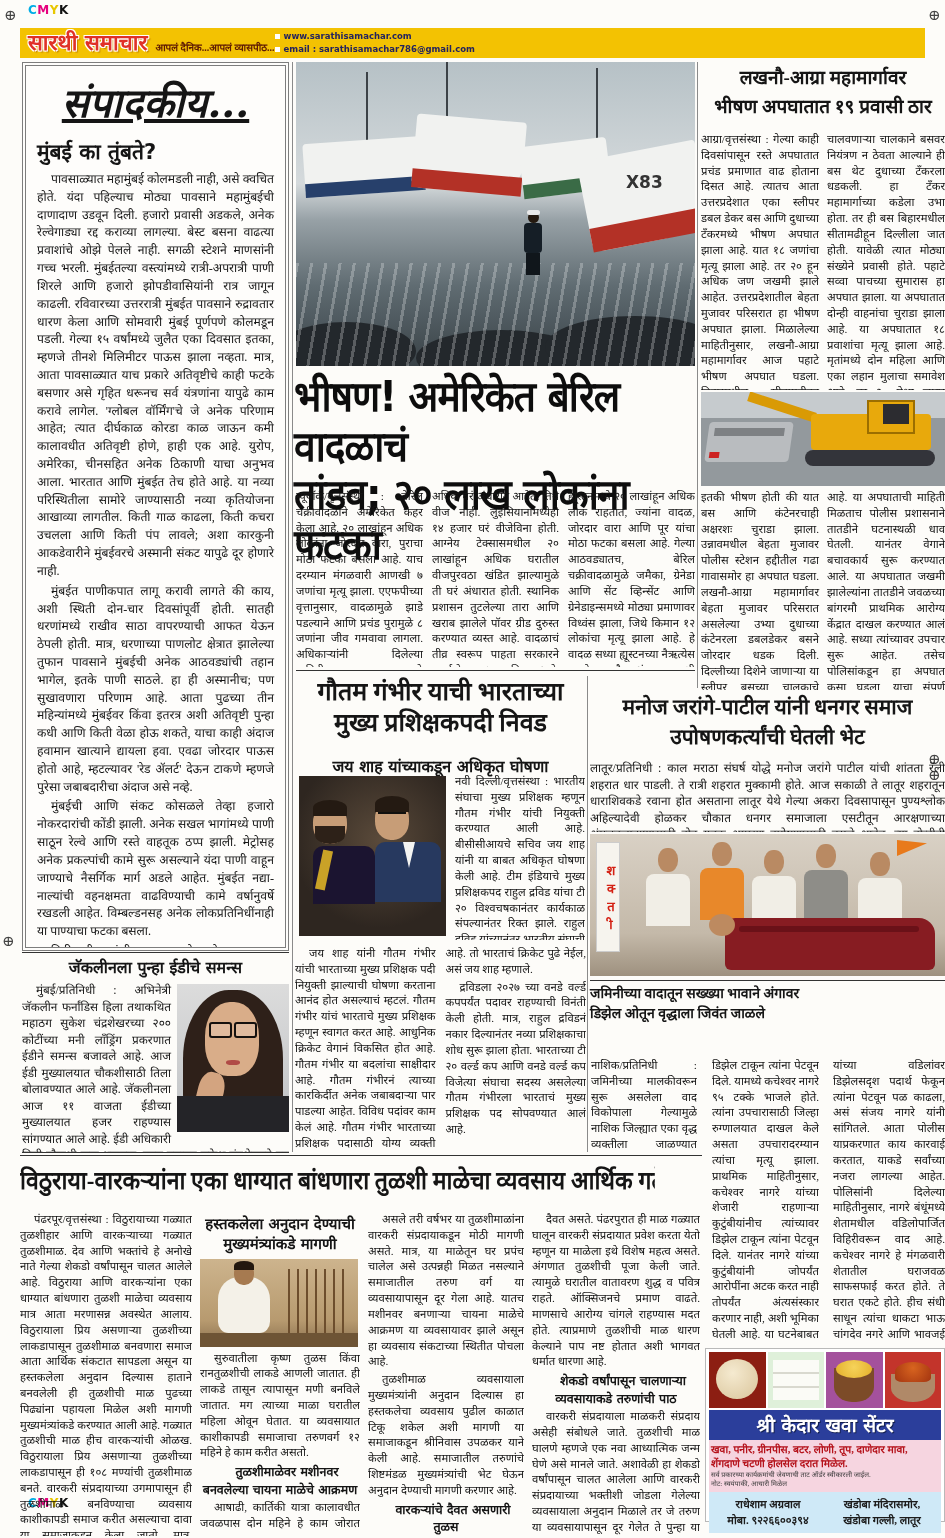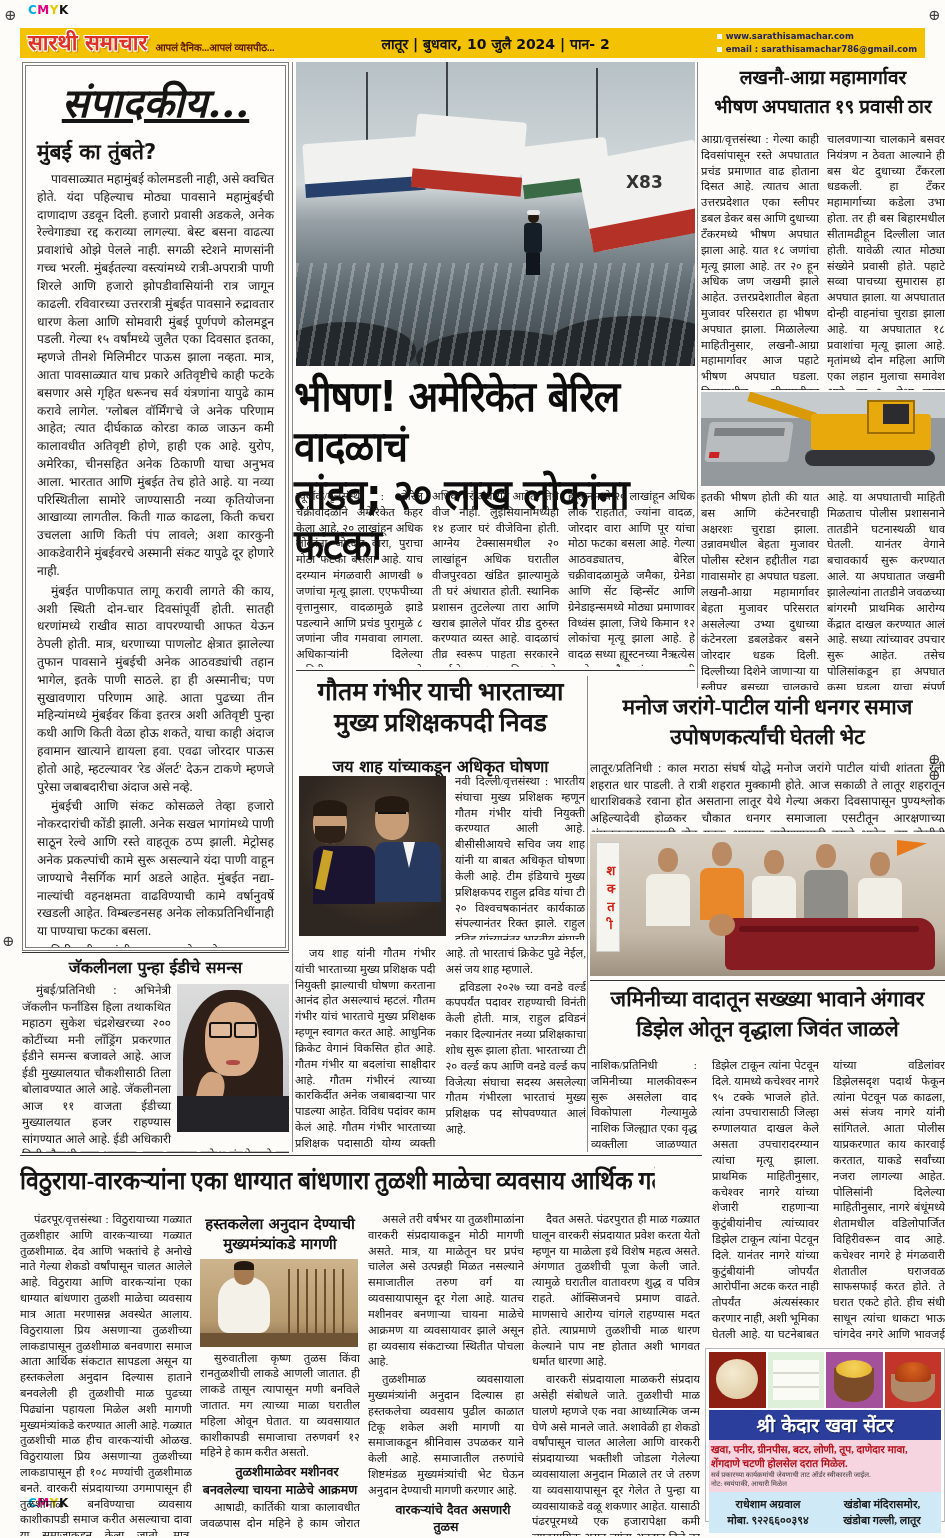--- a/index.html
+++ b/index.html
@@ -106,21 +106,21 @@
      writing-mode:vertical-rl;text-orientation:upright;color:#d42013;font-weight:bold;font-size:13px;text-align:center;font-family:"DejaVu Sans",sans-serif;}
   .jar-person{position:absolute;}
   .jp-head{width:20px;height:24px;background:#b98a63;border-radius:46%;margin:0 auto;}
   .jp-body{width:44px;height:52px;border-radius:8px 8px 0 0;margin-top:2px;}
   .white{background:#f1eee6}.saffron{background:#e8882a}.gray{background:#8e8d88}
   .jar-bed{position:absolute;right:10px;bottom:6px;width:210px;height:52px;background:#871c22;border-radius:10px 16px 6px 6px;}
   .jar-bed:before{content:"";position:absolute;left:14px;top:8px;width:180px;height:6px;background:#6a1118;border-radius:3px;}
   .jar-bed:after{content:"";position:absolute;left:-16px;top:-4px;width:26px;height:22px;background:#bd8a60;border-radius:50%;}
   .jar-flag{position:absolute;right:18px;top:6px;width:30px;height:16px;background:#e87a1c;clip-path:polygon(0 0,100% 20%,0 100%);}
   
-  .dsl-head{position:absolute;left:590px;top:984px;width:355px;text-align:center;font-size:21px;line-height:1.45;font-weight:900;}
+  .dsl-head{position:absolute;left:590px;top:984px;width:355px;font-size:14px;line-height:1.45;font-weight:900;}
   
   .tul-head{position:absolute;left:20px;top:1162px;width:690px;white-space:nowrap;overflow:hidden;
             font-size:25px;font-weight:900;transform:scaleX(.92);transform-origin:left center;}
   .tul-sub{font-weight:bold;font-size:15px;text-align:center;line-height:1.35;margin:2px 0 4px 0;font-family:"DejaVu Sans",sans-serif;}
   .tul-photo{width:158px;height:88px;position:relative;overflow:hidden;background:linear-gradient(#cdb48d,#b79a6f 70%,#8a6f4e);margin:2px 0 4px 0;}
   .tw-man{position:absolute;left:18px;top:18px;width:52px;height:56px;background:#f4f1e8;border-radius:40% 40% 20% 20%;}
   .tw-head{position:absolute;left:34px;top:4px;width:20px;height:22px;background:#a67a50;border-radius:46%;}
   .tw-head:before{content:"";position:absolute;left:0;top:-2px;width:20px;height:9px;background:#23180f;border-radius:50% 50% 0 0;}
   .tw-rack{position:absolute;right:8px;top:10px;width:62px;height:66px;
      background:repeating-linear-gradient(90deg,#6d4e2d 0 2px,transparent 2px 9px);}
@@ -160,21 +160,20 @@
   <div class="regmark" style="left:4px;top:8px">⊕</div>
   <div class="regmark" style="left:928px;top:8px">⊕</div>
   <div class="regmark" style="left:2px;top:934px">⊕</div>
   <div class="regmark" style="left:928px;top:752px">⊕</div>
   <div class="regmark" style="left:928px;top:768px">⊕</div>
   <div class="regmark" style="left:914px;top:1510px">⊕</div>
 
   <header class="masthead">
     <span class="paper-title">सारथी समाचार</span>
     <span class="tagline">आपलं दैनिक...आपलं व्यासपीठ...</span>
-    <span class="dateline">लातूर | बुधवार, 10 जुलै 2024 | पान- 2</span>
     <span class="mast-contact">
       <span class="row">
           <span class="sq"></span>
           <span>www.sarathisamachar.com</span>
         </span>
       <span class="row">
           <span class="sq"></span>
           <span>email : sarathisamachar786@gmail.com</span>
         </span>
     </span>
@@ -364,20 +363,21 @@
     </div>
   </div>
   <div class="slot btxt" style="left:368px;top:1212px;width:156px;height:324px">
     <p>असले तरी वर्षभर या तुळशीमाळांना वारकरी संप्रदायाकडून मोठी मागणी असते. मात्र, या माळेतून घर प्रपंच चालेल असे उत्पन्नही मिळत नसल्याने समाजातील तरुण वर्ग या व्यवसायापासून दूर गेला आहे. यातच मशीनवर बनणाऱ्या चायना माळेचे आक्रमण या व्यवसायावर झाले असून हा व्यवसाय संकटाच्या स्थितीत पोचला आहे.</p>
     <p>तुळशीमाळ व्यवसायाला मुख्यमंत्र्यांनी अनुदान दिल्यास हा हस्तकलेचा व्यवसाय पुढील काळात टिकू शकेल अशी मागणी या समाजाकडून श्रीनिवास उपळकर याने केली आहे. समाजातील तरुणांचे शिष्टमंडळ मुख्यमंत्र्यांची भेट घेऊन अनुदान देण्याची मागणी करणार आहे.</p>
     <p class="subhead-inline">वारकऱ्यांचे दैवत असणारी तुळस</p>
 
   </div>
   <div class="slot btxt" style="left:532px;top:1212px;width:168px;height:324px">
     <p>दैवत असते. पंढरपुरात ही माळ गळ्यात घालून वारकरी संप्रदायात प्रवेश करता येतो म्हणून या माळेला इथे विशेष महत्व असते. अंगणात तुळशीची पूजा केली जाते. त्यामुळे घरातील वातावरण शुद्ध व पवित्र राहते. ऑक्सिजनचे प्रमाण वाढते. माणसाचे आरोग्य चांगले राहण्यास मदत होते. त्याप्रमाणे तुळशीची माळ धारण केल्याने पाप नष्ट होतात अशी भागवत धर्मात धारणा आहे.</p>
+    <p class="subhead-inline">शेकडो वर्षांपासून चालणाऱ्या व्यवसायाकडे तरुणांची पाठ</p>
     <p>वारकरी संप्रदायाला माळकरी संप्रदाय असेही संबोधले जाते. तुळशीची माळ घालणे म्हणजे एक नवा आध्यात्मिक जन्म घेणे असे मानले जाते. अशावेळी हा शेकडो वर्षांपासून चालत आलेला आणि वारकरी संप्रदायाच्या भक्तीशी जोडला गेलेल्या व्यवसायाला अनुदान मिळाले तर जे तरुण या व्यवसायापासून दूर गेलेत ते पुन्हा या व्यवसायाकडे वळू शकणार आहेत. यासाठी पंढरपूरमध्ये एक हजारापेक्षा कमी व्यावसायिक असून त्यांना अनुदान दिले तर भविष्यातील पुढच्या वारकरी पिढ्यांच्या गळ्यातही खऱ्या तुळशीची माळ दिसेल.</p>
   </div>
 
   <aside class="ad">
     <div class="ad-tiles">
       <div class="tile khava">
           <div class="khava-ball"></div>
         </div>
       <div class="tile paneer">
           <div class="paneer-cubes"></div>

